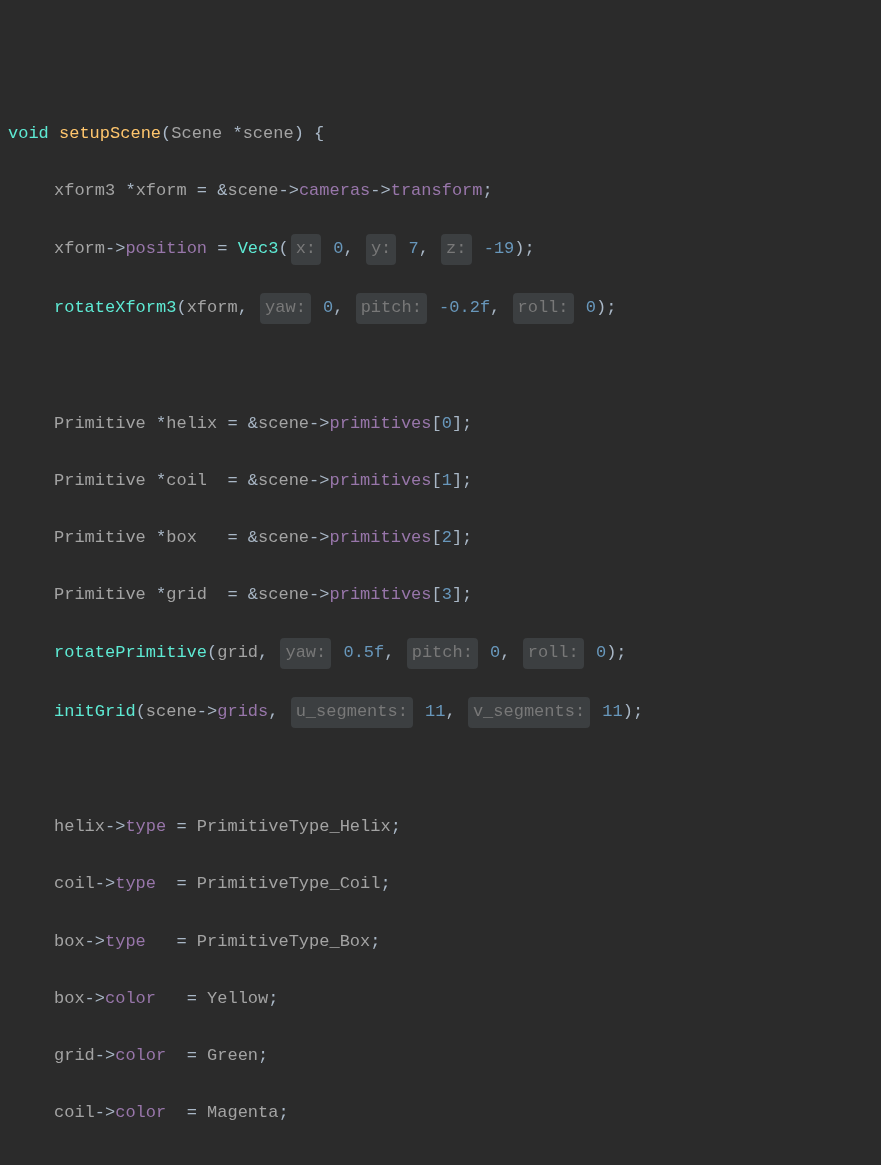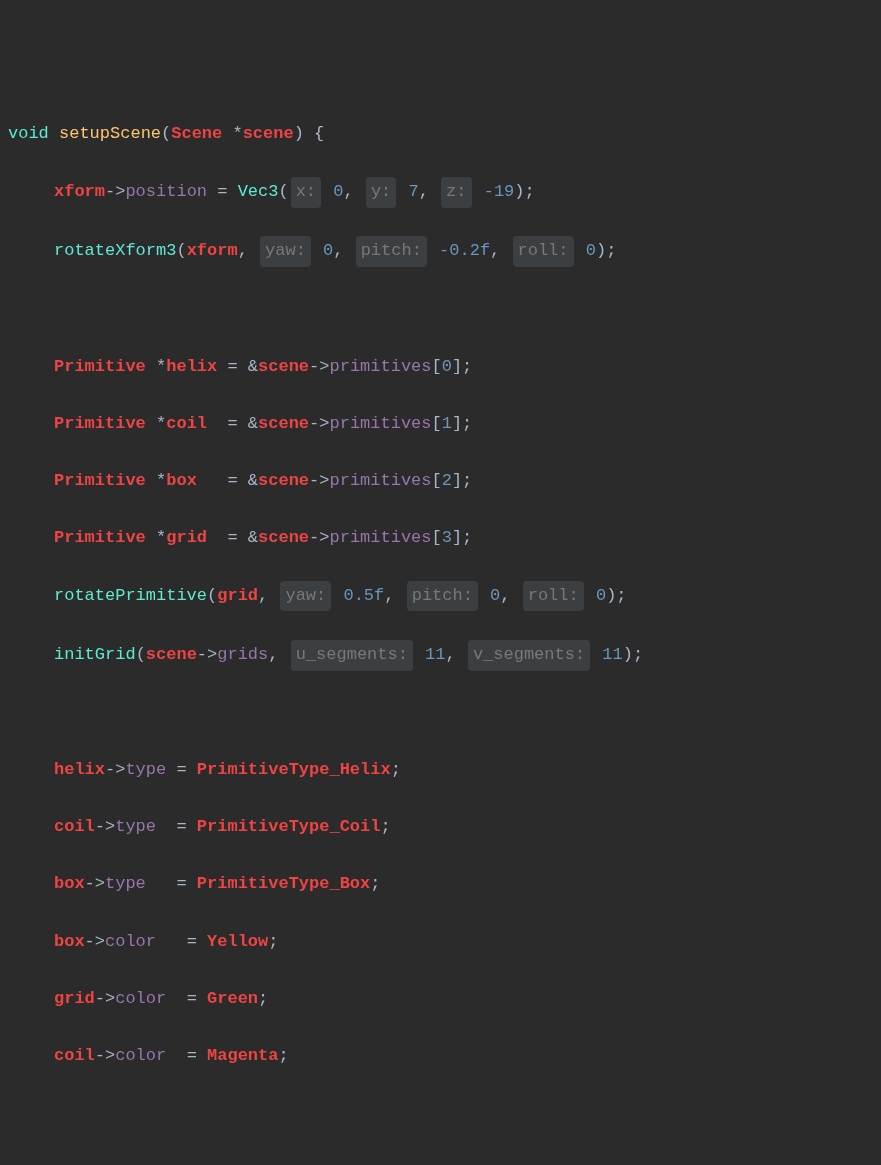--- a/index.html
+++ b/index.html
@@ -10,38 +10,39 @@
     line-height: 1.68;
     color: #a9b7c6;
     padding: 6px 8px;
     white-space: pre;
   }
   .kw { color: #5eead4; }
   .fn { color: #ffc66d; }
   .member { color: #9876aa; }
   .num { color: #6897bb; }
   .op { color: #a9b7c6; }
-  .txt { color: #ef4444; font-weight: bold; }
+  .txt { color: #a3a3a3; }
   .hint {
     background: #3c3f41;
     color: #787878;
     border-radius: 4px;
     padding: 1px 5px;
     margin: 0 2px;
     display: inline-block;
   }
   .line { display: block; }
   .indent { padding-left: 46px; display: inline-block; }
 </style>
 </head>
 <body>
 
 
 
 <div><span class="line"><span class="kw">void</span> <span class="fn">setupScene</span><span class="op">(</span><span class="txt">Scene</span> <span class="op">*</span><span class="txt">scene</span><span class="op">) {</span></span>
+<span class="line"><span class="indent"></span><span class="txt">xform3</span> *<span class="txt">xform</span> = &amp;<span class="txt">scene</span>-&gt;<span class="member">cameras</span>-&gt;<span class="member">transform</span>;</span>
 <span class="line"><span class="indent"></span><span class="txt">xform</span>-&gt;<span class="member">position</span> = <span class="kw">Vec3</span>(<span class="hint"><span>x:</span></span> <span class="num">0</span>, <span class="hint"><span>y:</span></span> <span class="num">7</span>, <span class="hint"><span>z:</span></span> <span class="num">-19</span>);</span>
 <span class="line"><span class="indent"></span><span class="kw">rotateXform3</span>(<span class="txt">xform</span>, <span class="hint"><span>yaw:</span></span> <span class="num">0</span>, <span class="hint"><span>pitch:</span></span> <span class="num">-0.2f</span>, <span class="hint"><span>roll:</span></span> <span class="num">0</span>);</span>
 <span class="line"> </span>
 <span class="line"><span class="indent"></span><span class="txt">Primitive</span> *<span class="txt">helix</span> = &amp;<span class="txt">scene</span>-&gt;<span class="member">primitives</span>[<span class="num">0</span>];</span>
 <span class="line"><span class="indent"></span><span class="txt">Primitive</span> *<span class="txt">coil</span>  = &amp;<span class="txt">scene</span>-&gt;<span class="member">primitives</span>[<span class="num">1</span>];</span>
 <span class="line"><span class="indent"></span><span class="txt">Primitive</span> *<span class="txt">box</span>   = &amp;<span class="txt">scene</span>-&gt;<span class="member">primitives</span>[<span class="num">2</span>];</span>
 <span class="line"><span class="indent"></span><span class="txt">Primitive</span> *<span class="txt">grid</span>  = &amp;<span class="txt">scene</span>-&gt;<span class="member">primitives</span>[<span class="num">3</span>];</span>
 <span class="line"><span class="indent"></span><span class="kw">rotatePrimitive</span>(<span class="txt">grid</span>, <span class="hint"><span>yaw:</span></span> <span class="num">0.5f</span>, <span class="hint"><span>pitch:</span></span> <span class="num">0</span>, <span class="hint"><span>roll:</span></span> <span class="num">0</span>);</span>
 <span class="line"><span class="indent"></span><span class="kw">initGrid</span>(<span class="txt">scene</span>-&gt;<span class="member">grids</span>, <span class="hint"><span>u_segments:</span></span> <span class="num">11</span>, <span class="hint"><span>v_segments:</span></span> <span class="num">11</span>);</span>
 <span class="line"> </span>

